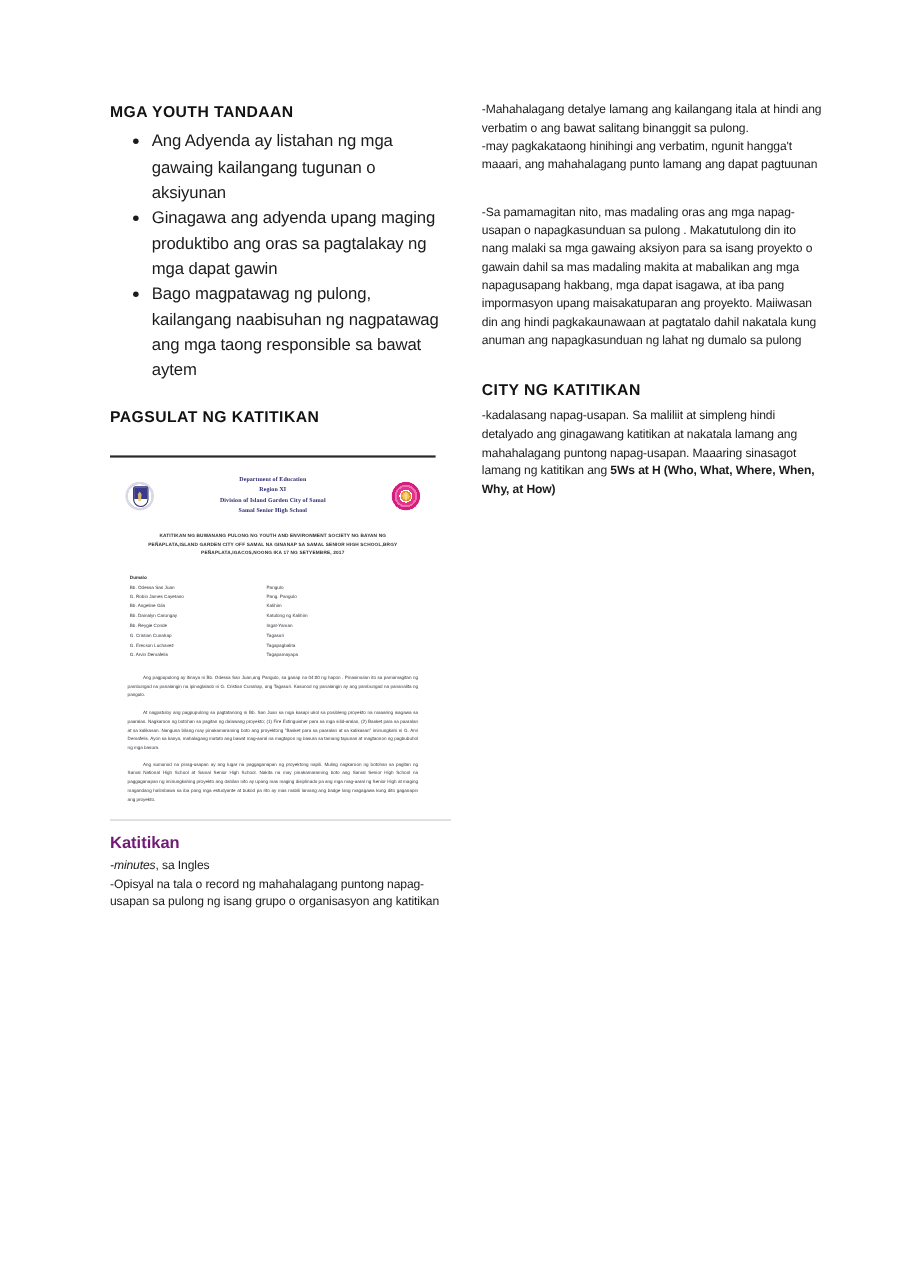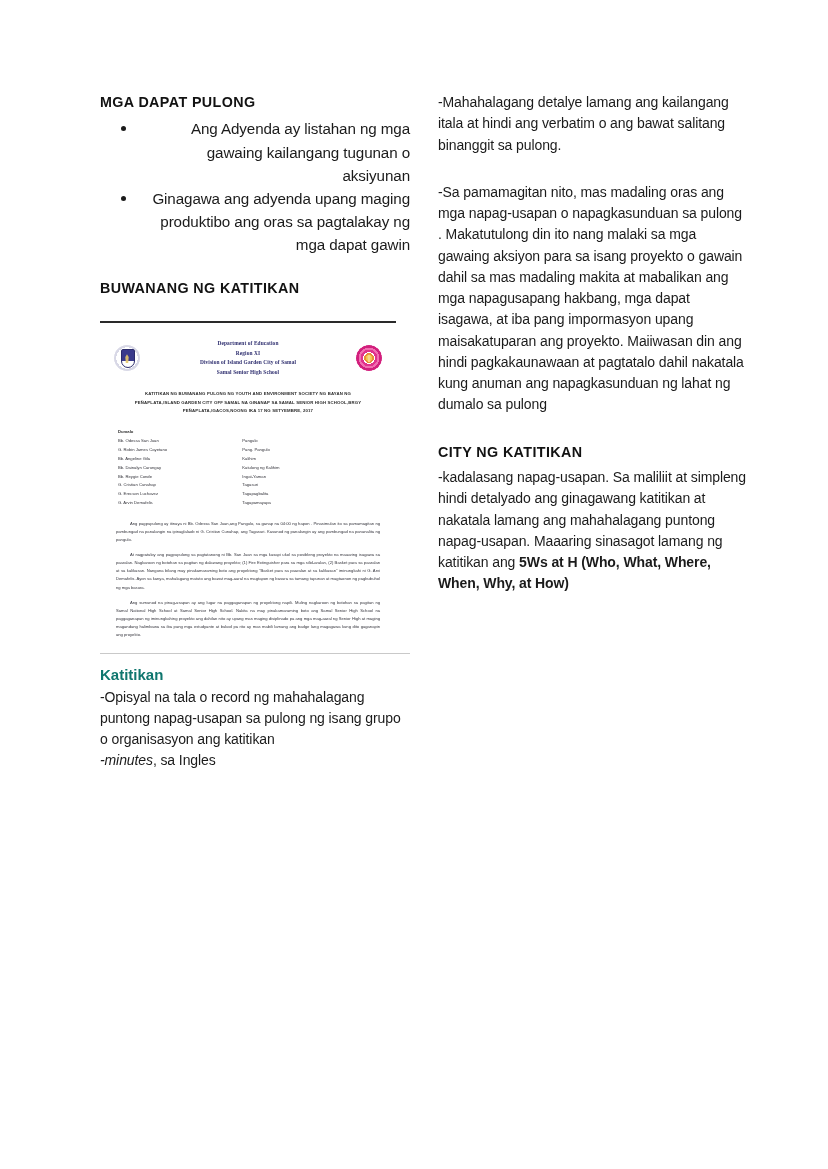--- a/index.html
+++ b/index.html
@@ -38,37 +38,36 @@
     letter-spacing: 0.4px;
     line-height: 1.5;
     margin: 0 0 4px 0;
     color: #121212;
   }
   .sub-head {
     font-size: 15px;
     font-weight: 700;
     line-height: 1.5;
     margin: 0;
-    color: #0f766e;
+    color: #701a75;
   }
   .para {
-    font-size: 14px;
+    font-size: 11px;
     line-height: 1.52;
     margin: 0;
     color: #1b1b1b;
     letter-spacing: -0.1px;
   }
   .para .b { font-weight: 700; }
   .para .i { font-style: italic; }
 
   ul.bullets {
     margin: 0;
     padding: 0 0 0 38px;
     list-style: none;
-    text-align: right;
   }
   ul.bullets li {
     position: relative;
     font-size: 15.2px;
     line-height: 1.52;
     letter-spacing: -0.1px;
     margin: 0 0 0 0;
     color: #1b1b1b;
   }
   ul.bullets li::before {
@@ -224,30 +223,31 @@
     clip-path: polygon(50% 0%, 80% 28%, 68% 100%, 32% 100%, 20% 28%);
   }
 </style>
 </head>
 <body>
 
 <div class="page">
 
   <div class="col">
 
-    <h2 class="sec-head">MGA DAPAT PULONG</h2>
+    <h2 class="sec-head">MGA YOUTH TANDAAN</h2>
 
     <ul class="bullets">
       <li>Ang Adyenda ay listahan ng mga gawaing kailangang tugunan o aksiyunan</li>
       <li>Ginagawa ang adyenda upang maging produktibo ang oras sa pagtalakay ng mga dapat gawin</li>
+      <li>Bago magpatawag ng pulong, kailangang naabisuhan ng nagpatawag ang mga taong responsible sa bawat aytem</li>
     </ul>
 
     <div class="gap-md"></div>
 
-    <h2 class="sec-head">BUWANANG NG KATITIKAN</h2>
+    <h2 class="sec-head">PAGSULAT NG KATITIKAN</h2>
 
     <div class="doc-embed">
       <div class="doc-rule"></div>
 
       <div class="doc-letterhead">
         <span class="doc-logo">
           <span class="logo-deped"></span>
         </span>
         <div class="doc-head-text">
           <div>Department of Education</div>
@@ -304,28 +304,29 @@
       <div class="doc-body">
         <p>Ang pagpupulong ay itinaya ni Bb. Odessa San Juan,ang Pangulo, sa ganap na 04:00 ng hapon . Pinasimulan ito sa pamamagitan ng pambungad na panalangin na ipinaglalaob ni G. Cristian Cunahap, ang Tagasuri. Kasunod ng panalangin ay ang pambungad na pananalita ng pangulo.</p>
         <p>At nagpatuloy ang pagpupulong sa pagtatanong ni Bb. San Juan sa mga kasapi ukol sa posibleng proyekto na maaaring isagawa sa paaralan. Nagkaroon ng botohan sa pagitan ng dalawang proyekto; (1) Fire Extinguisher para sa mga silid-aralan, (2) Basket para sa paaralan at sa kalikasan. Nanguna bilang may pinakamaraming boto ang proyektong "Basket para sa paaralan at sa kalikasan" iminungkahi ni G. Arvi Demafelis. Ayon sa kanya, mahalagang matuto ang bawat mag-aaral na magtapon ng basura sa tamang tapunan at magtaonon ng pagbubuhol ng mga basura.</p>
         <p>Ang sumunod na pinag-usapan ay ang lugar na paggaganapan ng proyektong napili. Muling nagkaroon ng botohan sa pagitan ng Samal National High School at Samal Senior High School. Nakita na may pinakamaraming boto ang Samal Senior High School na paggaganapan ng iminungkahing proyekto ang dahilan nito ay upang mas maging disiplinado pa ang mga mag-aaral ng Senior High at maging magandang halimbawa sa iba pang mga estudyante at bukod pa rito ay mas mabili lamang ang badge lang magagawa kung dito gaganapin ang proyekto.</p>
       </div>
     </div>
 
     <div class="doc-rule thin"></div>
 
     <h3 class="sub-head">Katitikan</h3>
+    <p class="para"><span class="i">-minutes</span><span>, sa Ingles</span></p>
     <p class="para">-Opisyal na tala o record ng mahahalagang puntong napag-usapan sa pulong ng isang grupo o organisasyon ang katitikan</p>
-    <p class="para"><span class="i">-minutes</span><span>, sa Ingles</span></p>
 
   </div>
 
   <div class="col">
 
     <p class="para">-Mahahalagang detalye lamang ang kailangang itala at hindi ang verbatim o ang bawat salitang binanggit sa pulong.</p>
+    <p class="para">-may pagkakataong hinihingi ang verbatim, ngunit hangga't maaari, ang mahahalagang punto lamang ang dapat pagtuunan</p>
 
     <div class="gap-lg"></div>
 
     <p class="para">-Sa pamamagitan nito, mas madaling oras ang mga napag-usapan o napagkasunduan sa pulong . Makatutulong din ito nang malaki sa mga gawaing aksiyon para sa isang proyekto o gawain dahil sa mas madaling makita at mabalikan ang mga napagusapang hakbang, mga dapat isagawa, at iba pang impormasyon upang maisakatuparan ang proyekto. Maiiwasan din ang hindi pagkakaunawaan at pagtatalo dahil nakatala kung anuman ang napagkasunduan ng lahat ng dumalo sa pulong</p>
 
     <div class="gap-lg"></div>
 
     <h2 class="sec-head">CITY NG KATITIKAN</h2>
     <p class="para"><span>-kadalasang napag-usapan. Sa maliliit at simpleng hindi detalyado ang ginagawang katitikan at nakatala lamang ang mahahalagang puntong napag-usapan. Maaaring sinasagot lamang ng katitikan ang </span><span class="b">5Ws at H (Who, What, Where, When, Why, at How)</span></p>
 

